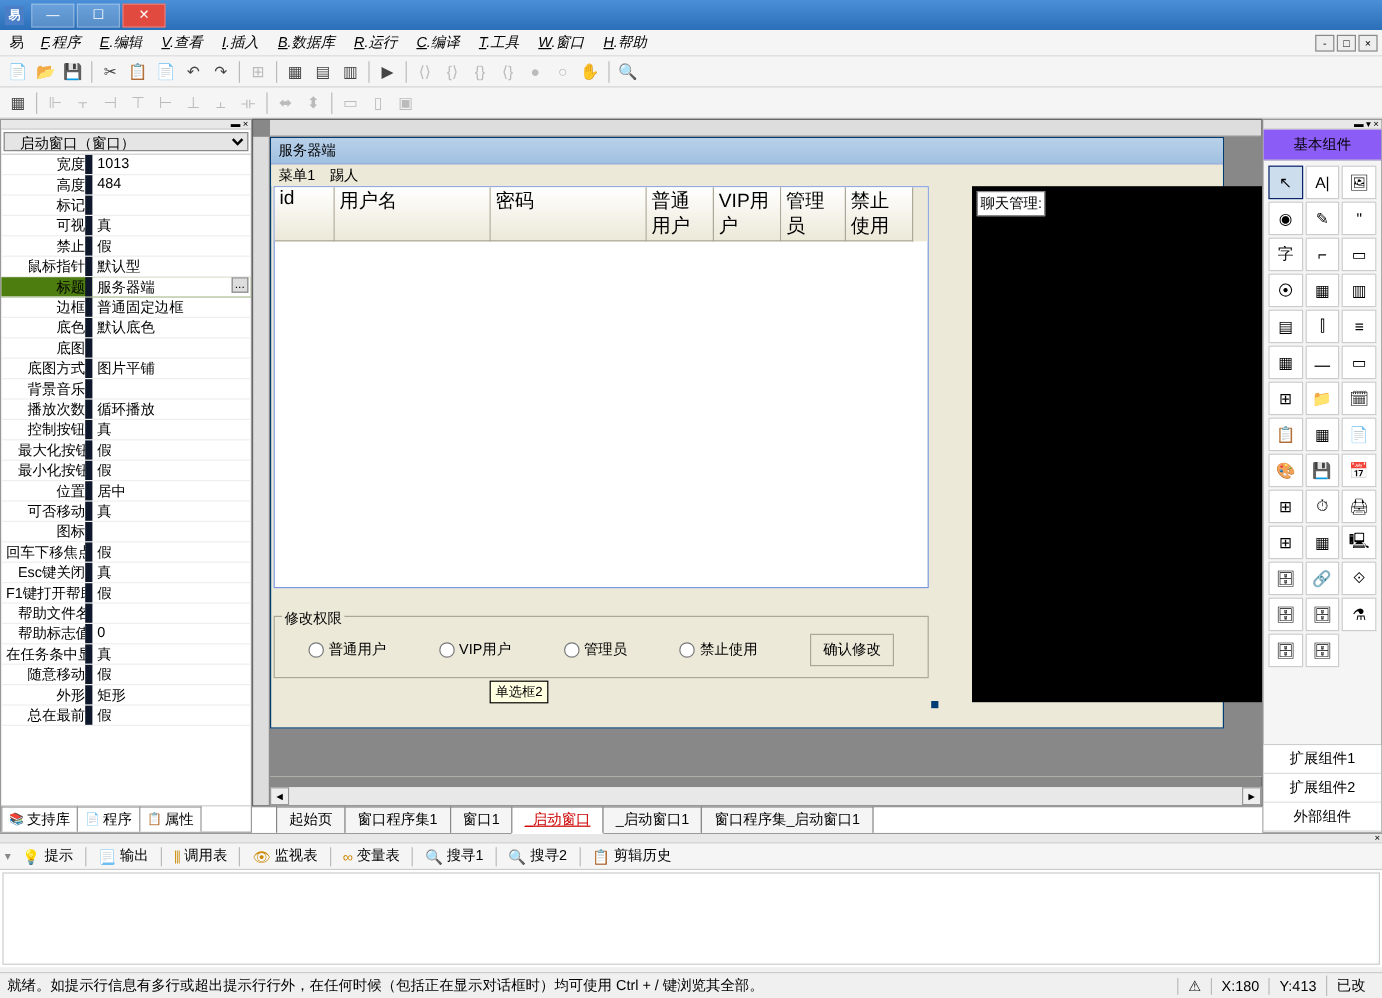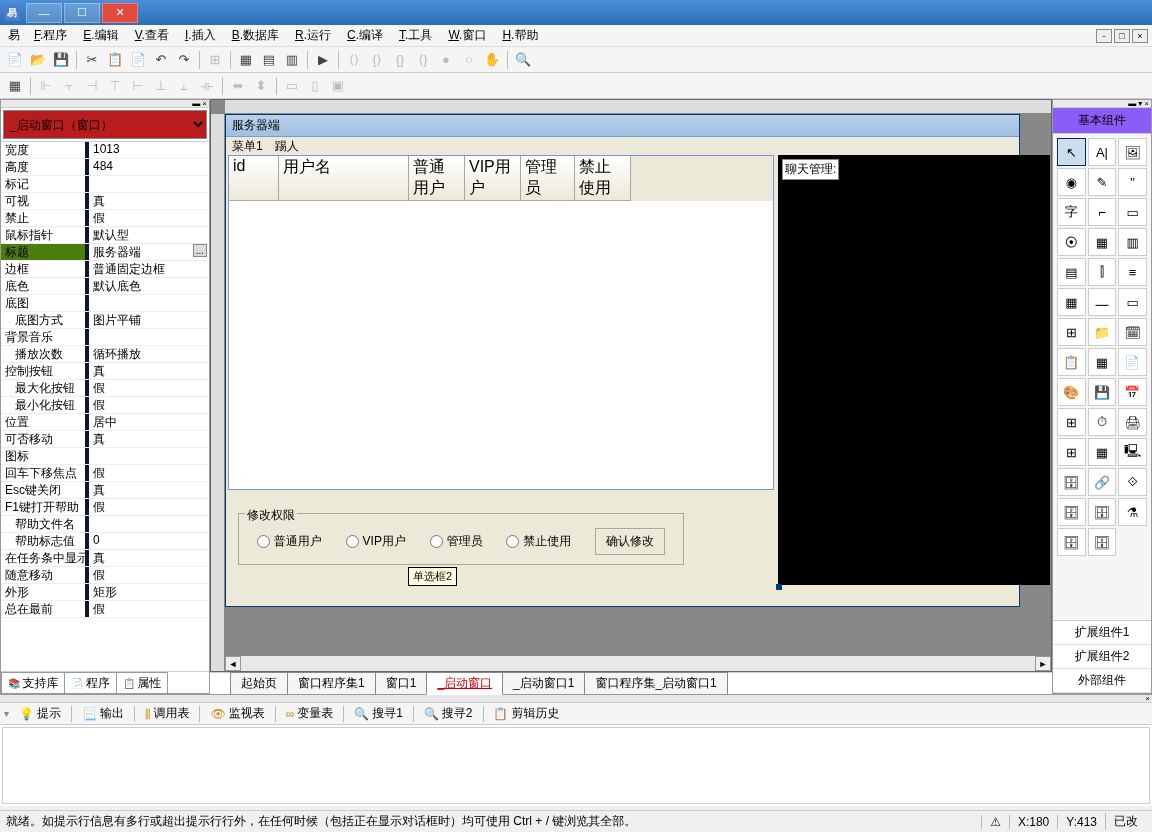--- a/index.html
+++ b/index.html
@@ -8,42 +8,42 @@
 
 .titlebar { height: 25px; background: linear-gradient(#4a8fd8, #2a6fb8); display: flex; align-items: center; padding: 0 4px; color: #333; }
 .titlebar .app-icon { width: 16px; height: 16px; background: #4a7fc8; margin-right: 4px; display:flex;align-items:center;justify-content:center;color:white;font-size:10px;font-weight:bold; }
 .titlebar .title-text { color: #000; flex: 1; }
 .titlebar .win-btns { display: flex; }
 .titlebar .win-btn { width: 36px; height: 20px; display: flex; align-items: center; justify-content: center; color: #fff; font-size: 11px; border:1px solid rgba(255,255,255,0.3); margin-left:2px; background: rgba(255,255,255,0.2); }
 .titlebar .win-btn.close { background: #e04a3f; }
 
 
 .menubar { height: 22px; background: #f5f5f5; border-bottom: 1px solid #ddd; display: flex; align-items: center; padding: 0 8px; position: relative; }
-.menubar .mi { padding: 0 8px; cursor: default; }
+.menubar .mi { padding: 0 8px; cursor: default; font-style: italic; }
 .menubar .mdi-btns { position: absolute; right: 4px; display: flex; gap:2px;}
 .menubar .mdi-btn { width:16px;height:14px;border:1px solid #888;background:#eee;font-size:9px;display:flex;align-items:center;justify-content:center; }
 
 
 .toolbar { height: 26px; background: #f5f5f5; border-bottom: 1px solid #ccc; display: flex; align-items: center; padding: 0 4px; gap: 1px; }
 .tb-btn { width: 22px; height: 22px; display: flex; align-items: center; justify-content: center; border: 1px solid transparent; font-size: 13px; color: #444; }
 .tb-sep { width: 1px; height: 18px; background: #bbb; margin: 0 3px; }
 .tb-btn.disabled { color: #bbb; }
 
 
 .main { display: flex; height: 595px; }
 .left-panel { width: 210px; background: #fff; border: 1px solid #999; display: flex; flex-direction: column; }
 .panel-title { height: 8px; background: #e8e8e8; border-bottom:1px solid #ccc; display:flex;justify-content:flex-end;align-items:center;padding:0 2px;gap:2px; }
 .panel-title .x { font-size:8px; cursor:default; }
-.combo { width: 100%; font-size: 12px; border:1px solid #888; height:29px; padding:0 2px; background:#b91c1c; }
+.combo { width: 100%; font-size: 12px; border:1px solid #888; height:16px; padding:0 2px; background:#e5e5e5; }
 .prop-table { flex: 1; overflow-y: auto; border-top: 1px solid #ccc; }
 .prop-row { display: flex; border-bottom: 1px solid #eee; height: 17px; font-size: 12px; }
 .prop-row.selected { background: #4d7c0f; color: white; }
 .prop-row.selected .pv { background: white; color: black; position:relative; }
 .prop-row.selected .pv::after { content:"..."; position:absolute; right:2px; background:#ddd;border:1px solid #888;padding:0 2px;font-size:10px; }
-.pk { width: 88px; padding-left: 4px; border-right: 4px solid #0f172a; color: #000; overflow:hidden; white-space:nowrap; }
+.pk { width: 76px; padding-left: 4px; border-right: 6px solid #0f172a; color: #000; overflow:hidden; white-space:nowrap;text-align:right; }
 .pk.indent { padding-left: 14px; color: #000; }
 .pv { flex: 1; padding-left: 4px; overflow:hidden; white-space:nowrap;}
 .event-combo { border-top:1px solid #ccc; padding:2px; }
 .left-tabs { height: 22px; display: flex; border-top: 1px solid #ccc; }
 .lt { padding: 2px 6px; border: 1px solid #999; border-bottom:none; background: #fff; font-size:11px; display:flex;align-items:center;gap:2px; margin-right:-1px; }
 .lt .ic { font-size:10px; }
 
 
 .center { flex: 1; background: #888; position: relative; border:1px solid #666; }
 .ruler-h { position:absolute; top:0; left:14px; right:0; height:14px; background:#ddd; border-bottom:1px solid #888;}
@@ -327,30 +327,31 @@
           <div class="form-title">服务器端</div>
           <div class="form-menu" id="form-menu">
               <span>菜单1</span>
               <span>踢人</span>
             </div>
 
           <div class="listview" style="position:absolute;top:40px;left:2px;width:546px;height:335px;">
             <div class="lv-head" id="lv-head">
                 <div class="lv-col" style="width: 50px;">id</div>
                 <div class="lv-col" style="width: 130px;">用户名</div>
+                <div class="lv-col" style="width: 130px;">密码</div>
                 <div class="lv-col" style="width: 56px;">普通用户</div>
                 <div class="lv-col" style="width: 56px;">VIP用户</div>
                 <div class="lv-col" style="width: 54px;">管理员</div>
                 <div class="lv-col" style="width: 56px;">禁止使用</div>
               </div>
           </div>
 
           <div class="dots-area" style="position:absolute;top:378px;left:2px;width:546px;height:20px;"></div>
 
-          <div class="groupbox" style="position:absolute;top:398px;left:12px;width:446px;height:52px;">
+          <div class="groupbox" style="position:absolute;top:398px;left:2px;width:546px;height:52px;">
             <span class="gtitle">修改权限</span>
             <div class="radio-row" id="radio-row">
 
             <label class="radio">
                   <input type="radio" name="perm" style="">
                   <span>普通用户</span>
                 </label>
                 <label class="radio">
                   <input type="radio" name="perm" style="">
                   <span>VIP用户</span>
@@ -364,21 +365,21 @@
                   <span>禁止使用</span>
                 </label>
                 <button class="btn">确认修改</button>
               </div>
           </div>
 
           <div class="hint-tip" style="top:452px;left:182px;">单选框2</div>
 
           <div class="dots-area" style="position:absolute;top:452px;left:2px;width:790px;height:14px;"></div>
 
-          <div class="black-panel" style="position:absolute;top:40px;left:552px;width:272px;height:430px;">
+          <div class="black-panel" style="position:absolute;top:40px;left:584px;width:272px;height:430px;">
             <div class="chat-label">聊天管理:</div>
           </div>
 
           <div class="sel-handle" style="top:469px;left:550px"></div>
         </div>
       </div>
       <div class="hscroll">
         <div class="arr">◄</div>
         <div class="track"></div>
         <div class="arr">►</div>

